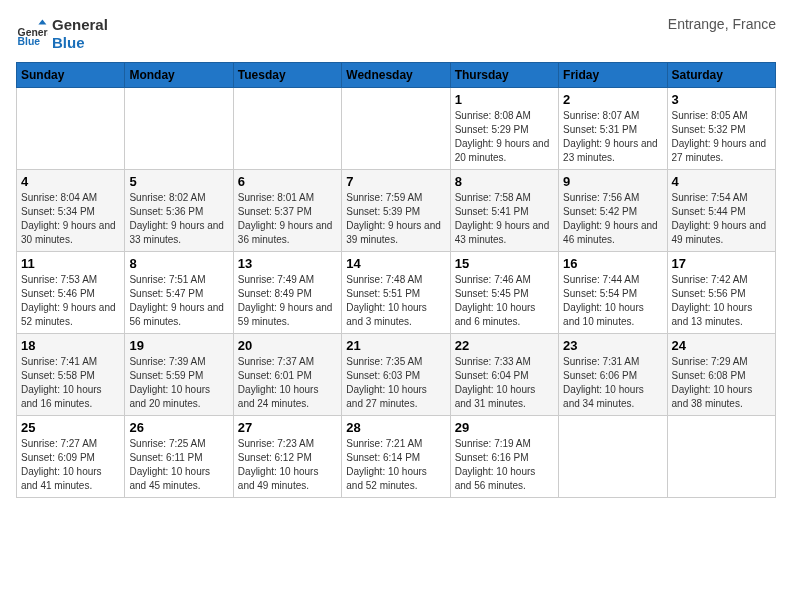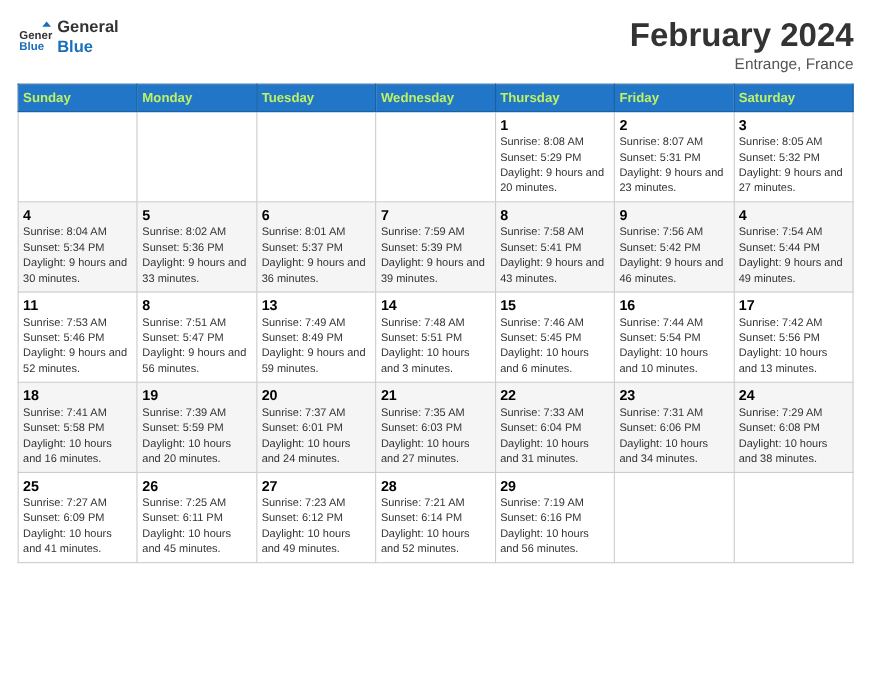--- a/index.html
+++ b/index.html
@@ -36,21 +36,21 @@
       font-weight: normal;
       color: #555;
     }
     table {
       width: 100%;
       border-collapse: collapse;
       font-size: 11px;
     }
     thead tr th {
       background-color: #2176c7;
-      color: #bef264;
+      color: #000000;
       padding: 5px 4px;
       text-align: left;
       font-size: 12px;
       font-weight: bold;
       border: 1px solid #1a5fa0;
     }
     tbody tr td {
       border: 1px solid #ccc;
       vertical-align: top;
       padding: 4px;
@@ -81,21 +81,20 @@
       <text x="2" y="22" font-size="13" font-weight="bold" fill="#333">General</text>
       <text x="2" y="34" font-size="13" font-weight="bold" fill="#1a6fba">Blue</text>
       <polygon points="28,8 38,8 33,2" fill="#1a6fba"></polygon>
     </svg>
     <div style="display:flex;flex-direction:column;line-height:1.2">
       <span style="font-size:15px;font-weight:bold;color:#333">General</span>
       <span style="font-size:15px;font-weight:bold;color:#1a6fba">Blue</span>
     </div>
   </div>
   <div class="title-block">
-    <h1>February 2024</h1>
     <h2>Entrange, France</h2>
   </div>
 </div>
 
 <table>
   <thead>
     <tr>
     <th>Sunday</th>
         <th>Monday</th>
         <th>Tuesday</th>

